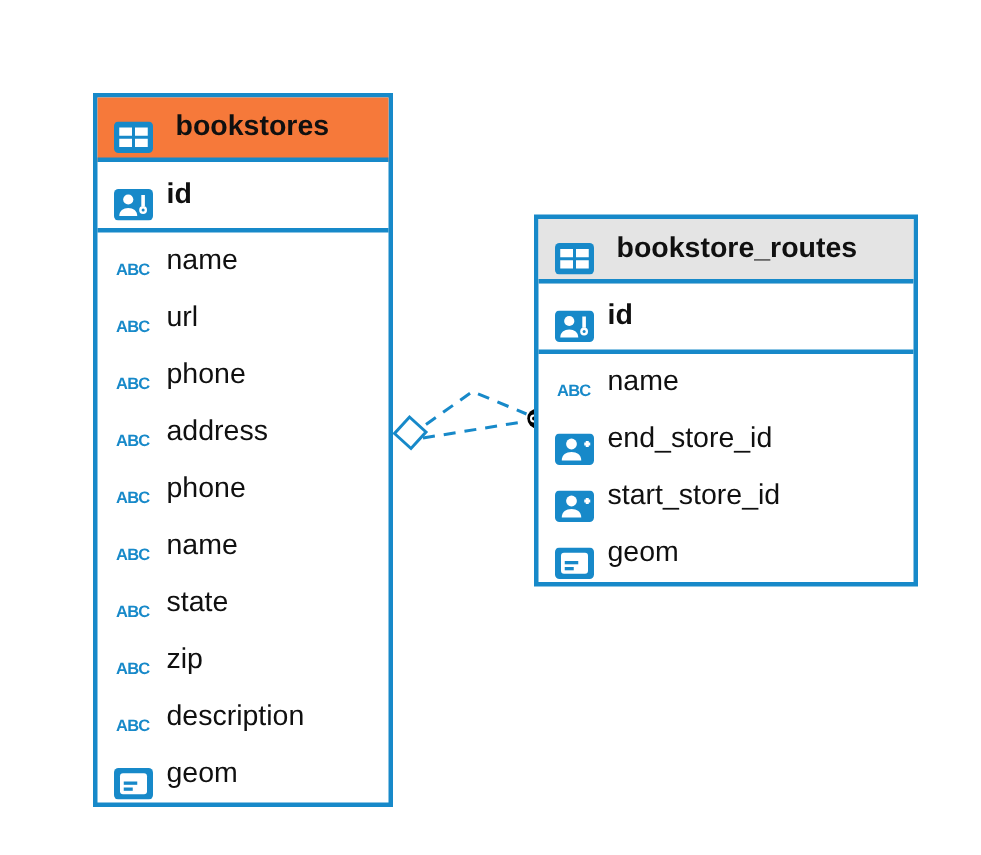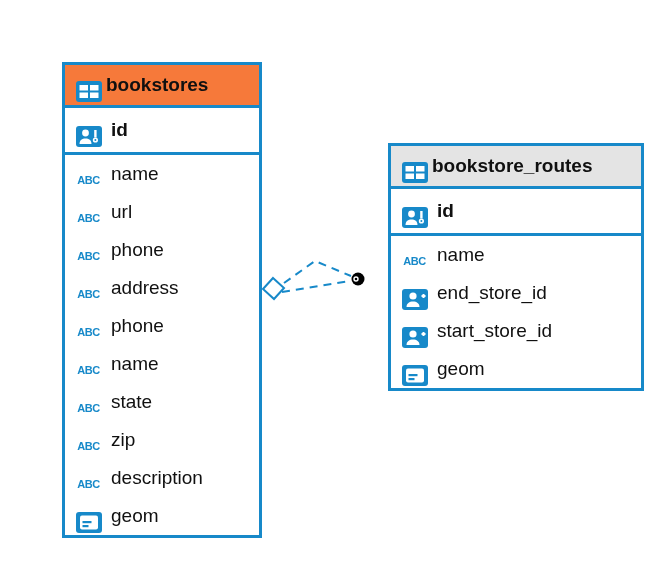--- a/index.html
+++ b/index.html
@@ -6,21 +6,21 @@
   body{
     width:654px;height:570px;position:relative;background:#ffffff;
     font-family:"Liberation Sans", sans-serif;overflow:hidden;
   }
   .canvas{position:absolute;inset:0;}
   .er-table{
     position:absolute;background:#ffffff;border:3px solid #1789C9;
     box-sizing:border-box;
   }
   .table-header{
-    display:flex;align-items:center;gap:4px;height:43px;
+    display:flex;align-items:center;gap:15px;height:43px;
     padding:0 10px;border-bottom:3px solid #1789C9;box-sizing:border-box;
     font-size:19px;font-weight:bold;color:#101010;cursor:move;
   }
   .key-rows{border-bottom:3px solid #1789C9;}
   .col-row{
     display:flex;align-items:center;gap:9px;height:38px;
     padding:0 10px;font-size:19px;color:#101010;box-sizing:border-box;
   }
   .key-rows .col-row{height:44px;font-weight:bold;}
   .col-icon{
@@ -143,21 +143,21 @@
               <rect x="4" y="3.5" width="18" height="14" rx="2" fill="#fff"></rect>
               <rect x="6.5" y="9" width="9" height="2.2" fill="#1789C9"></rect>
               <rect x="6.5" y="13" width="6" height="2.2" fill="#1789C9"></rect>
             </svg>
           </span>
           <span class="col-label">geom</span>
         </div>
       </div>
   </div>
 
-  <div class="er-table" style="left: 388px; top: 143px; width: 256px;">
+  <div class="er-table" style="left: 356px; top: 143px; width: 256px;">
     <div class="table-header" style="background: rgb(228, 228, 228);">
       <span class="col-icon">
           <svg width="26" height="21" viewBox="0 0 26 21">
             <rect width="26" height="21" rx="3" fill="#1789C9"></rect>
             <rect x="3.5" y="4" width="8.5" height="5.5" fill="#fff"></rect>
             <rect x="14" y="4" width="8.5" height="5.5" fill="#fff"></rect>
             <rect x="3.5" y="11.5" width="8.5" height="5.5" fill="#fff"></rect>
             <rect x="14" y="11.5" width="8.5" height="5.5" fill="#fff"></rect>
           </svg>
         </span>

